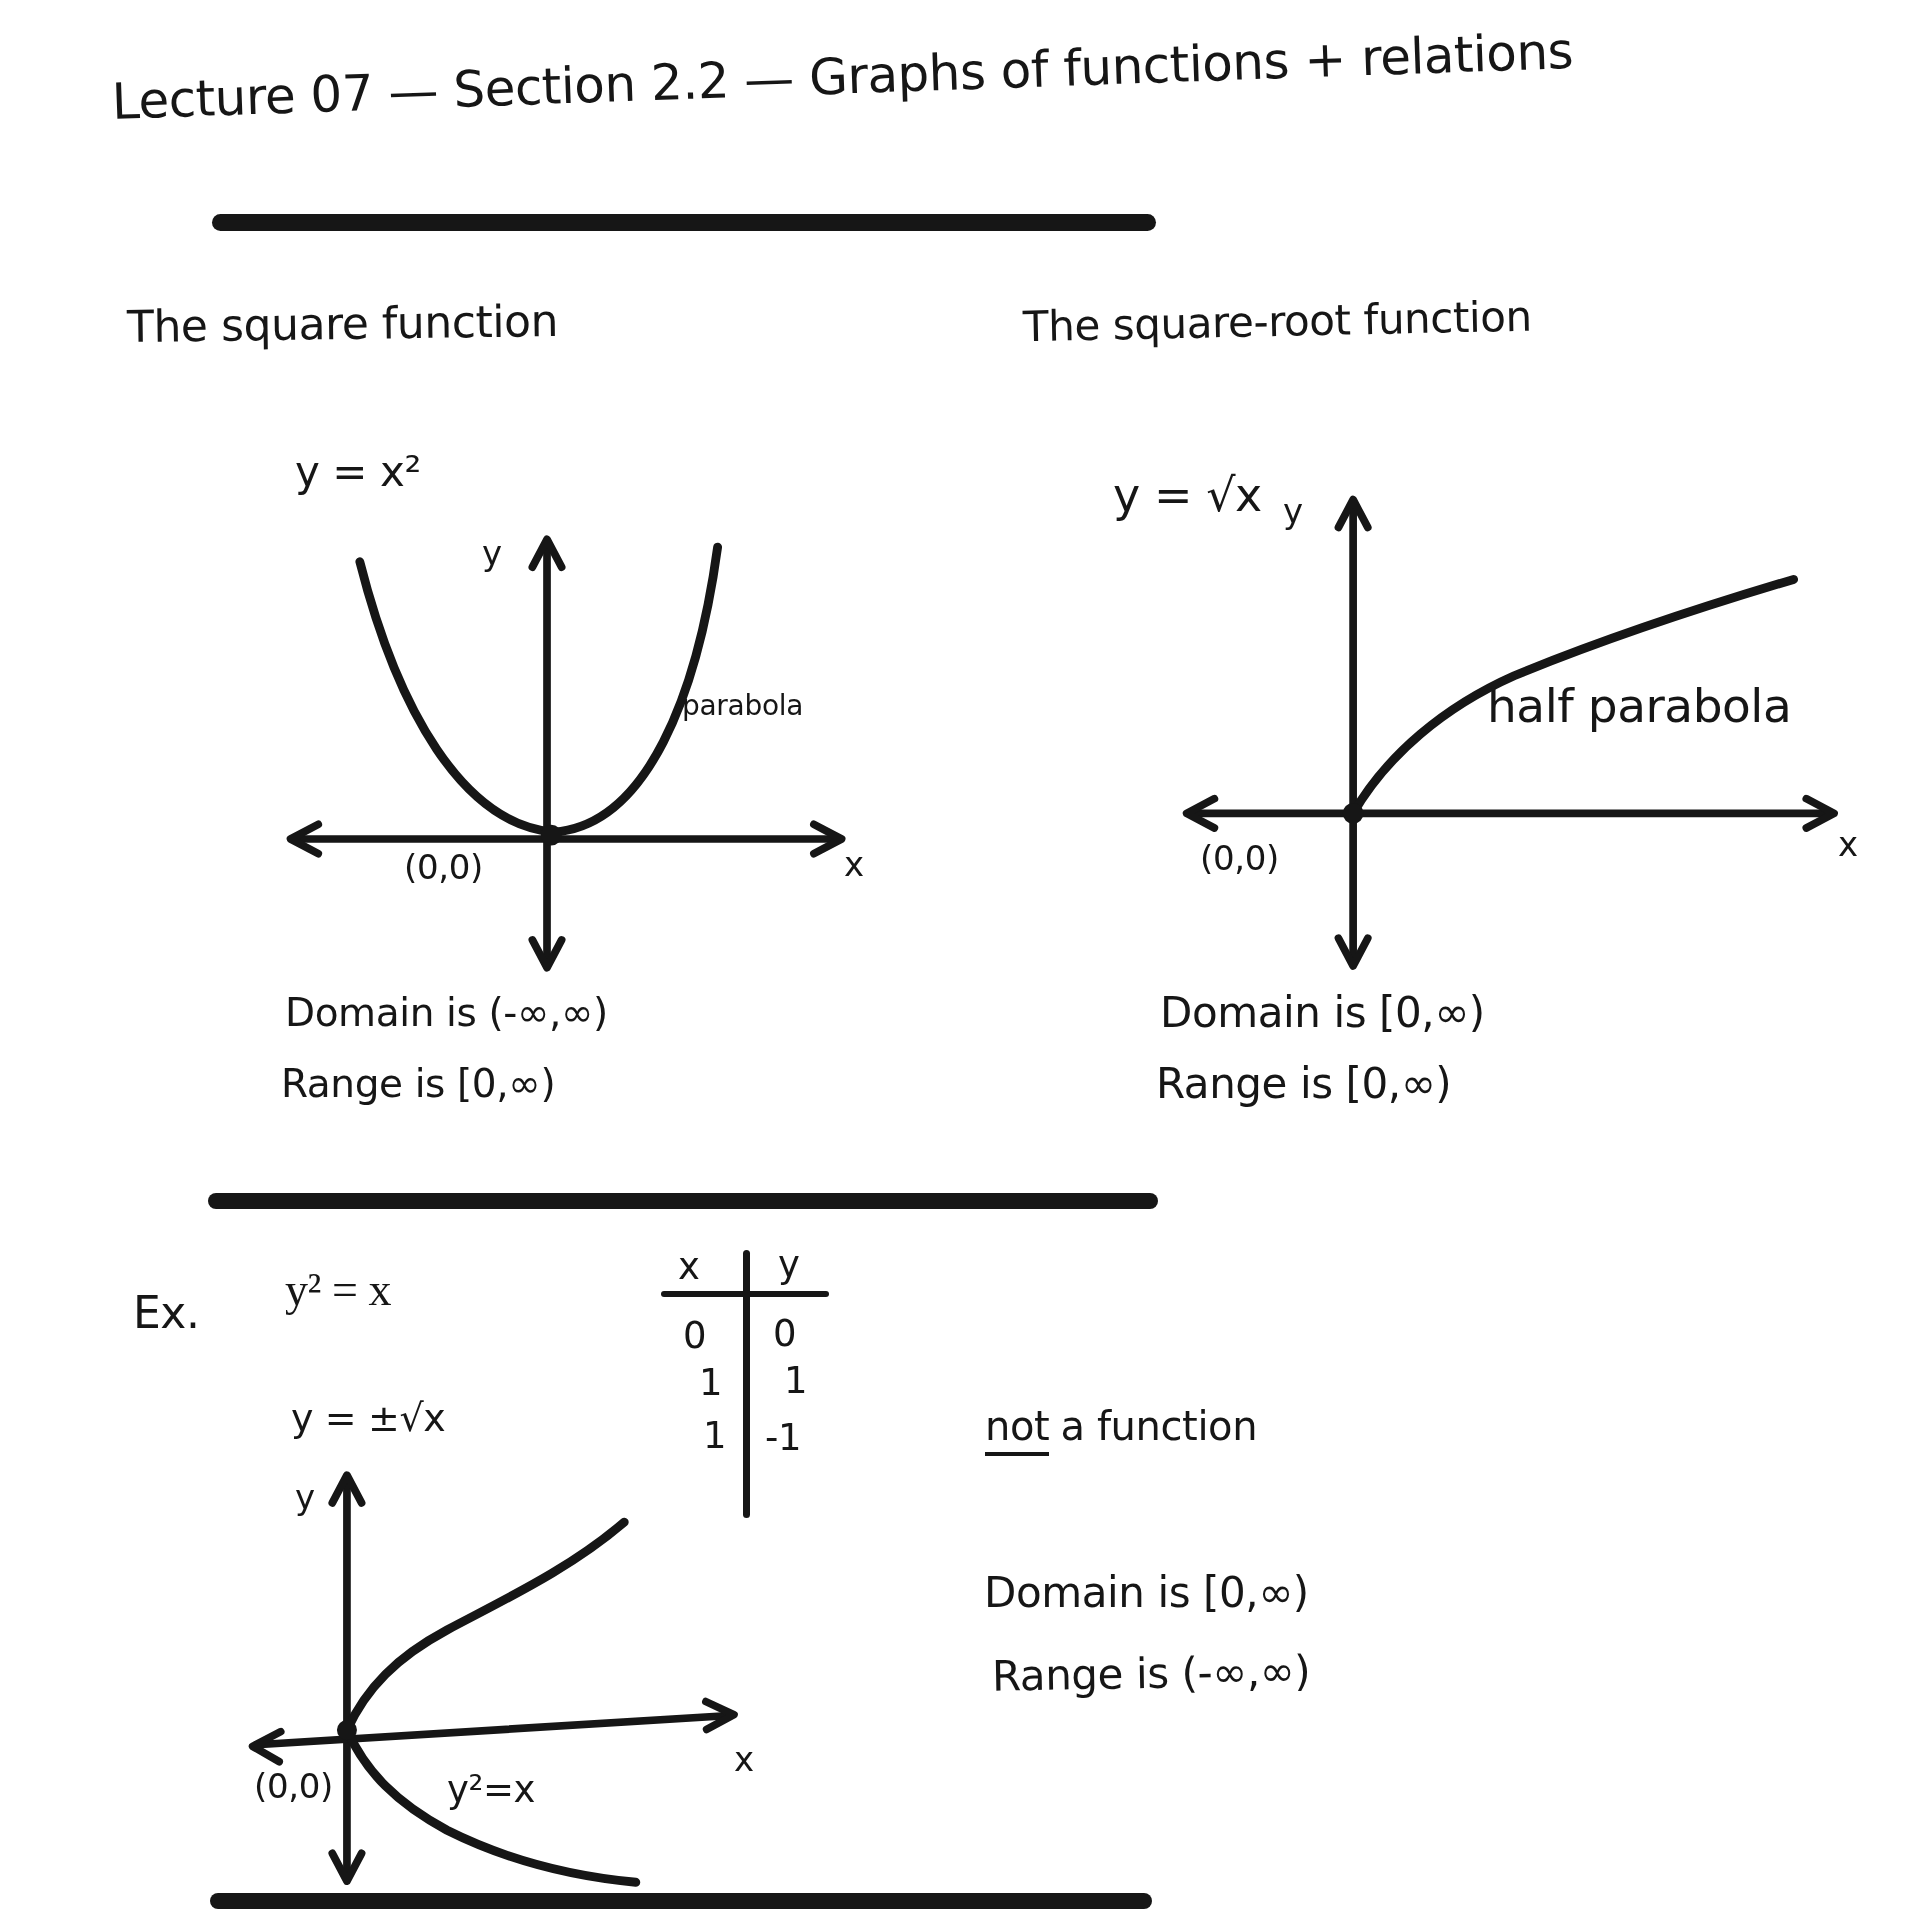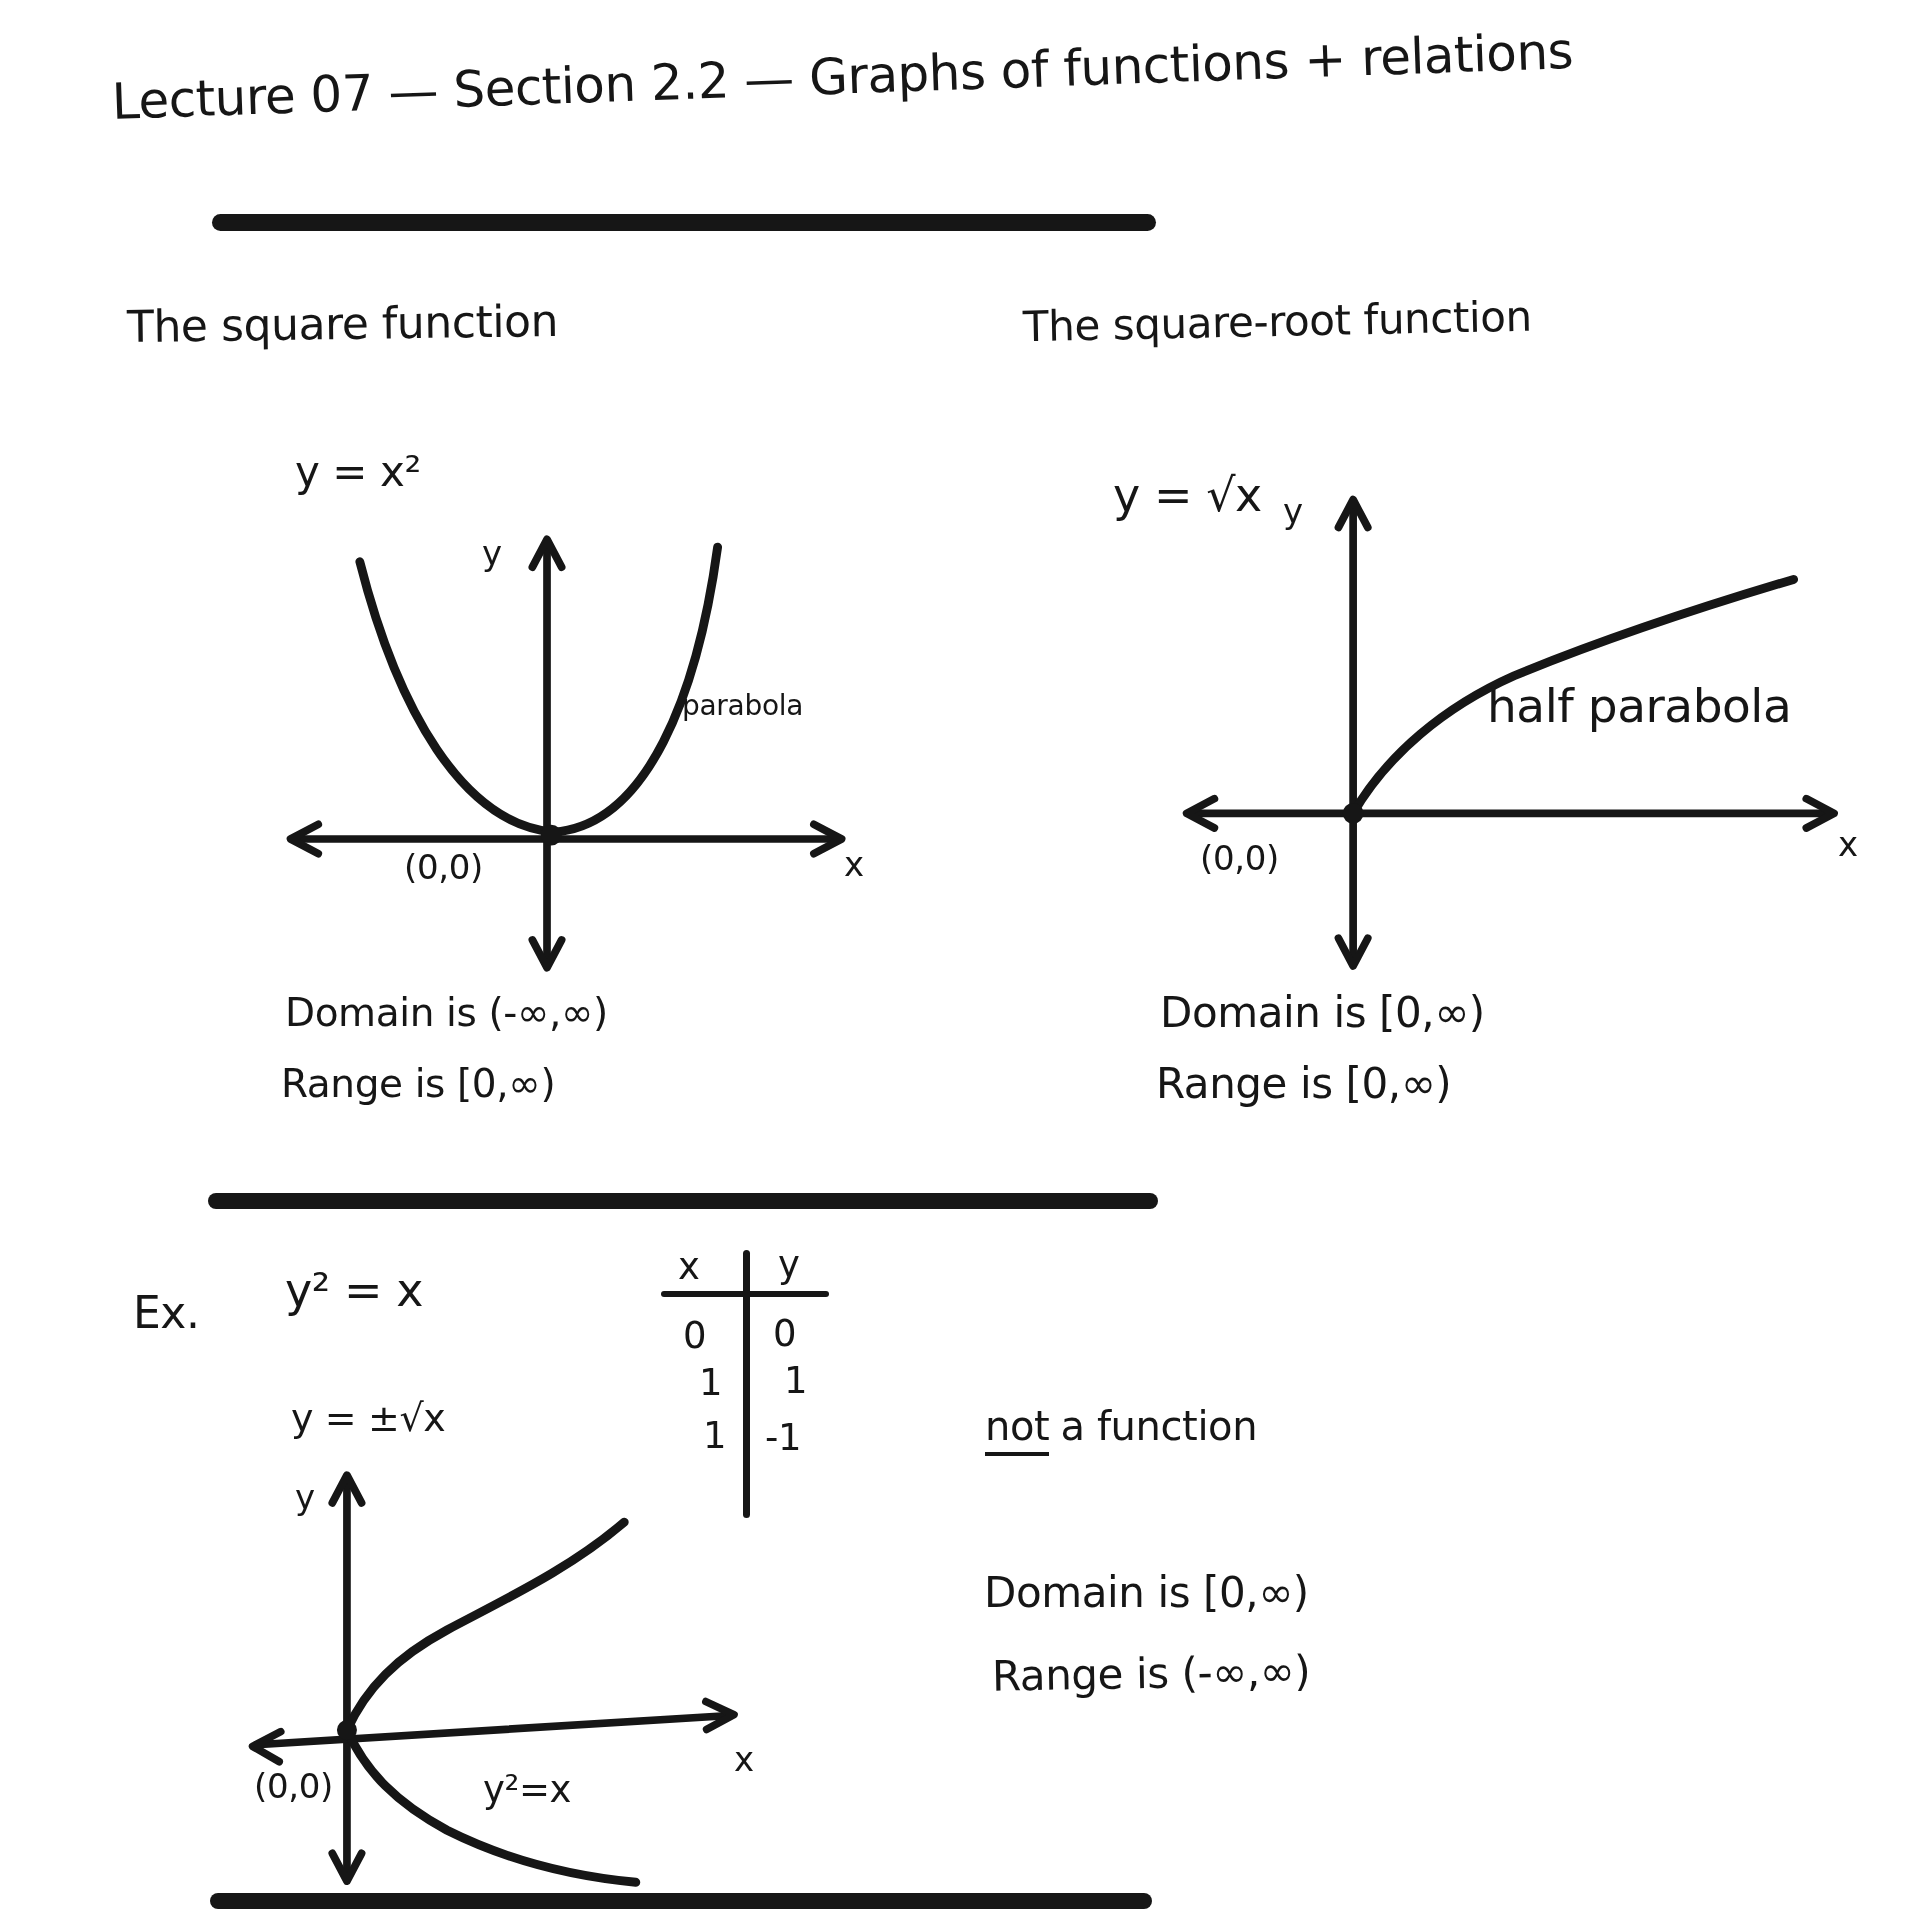--- a/index.html
+++ b/index.html
@@ -84,21 +84,21 @@
   <div class="hw" style="left:1838px;top:826px;font-size:34px;">x</div>
   <div class="hw" style="left:1200px;top:840px;font-size:34px;">(0,0)</div>
   <div class="hw" style="left:1487px;top:680px;font-size:47px;">half parabola</div>
 
   <div class="hw" style="left:1160px;top:990px;font-size:42px;">Domain is [0,∞)</div>
   <div class="hw" style="left:1156px;top:1061px;font-size:42px;">Range is [0,∞)</div>
 
   <div class="divider" style="left:208px;top:1193px;width:950px;height:16px;"></div>
 
   <div class="hw" style="left:133px;top:1289px;font-size:44px;">Ex.</div>
-  <div class="hw" style="left:285px;top:1265px;font-size:46px;">y² = x</div>
+  <div class="hw" style="left:285px;top:1265px;font-size:46px;font-family:Liberation Serif, serif;">y² = x</div>
   <div class="hw" style="left:291px;top:1398px;font-size:38px;">y = ±√x</div>
 
   <div class="hw" style="left:678px;top:1247px;font-size:37px;">x</div>
   <div class="hw" style="left:778px;top:1245px;font-size:37px;">y</div>
   <div class="tline" style="left:743px;top:1250px;width:7px;height:268px;"></div>
   <div class="tline" style="left:661px;top:1291px;width:168px;height:6.2px;"></div>
   <div class="hw" style="left:683px;top:1316px;font-size:37px;">0</div>
   <div class="hw" style="left:773px;top:1314px;font-size:37px;">0</div>
   <div class="hw" style="left:699px;top:1363px;font-size:37px;">1</div>
   <div class="hw" style="left:784px;top:1361px;font-size:37px;">1</div>
@@ -116,21 +116,21 @@
     <path class="axis" d="M 105 788 L 1335 712"></path>
     <path class="axis" d="M 168 754 L 95 792 L 164 832"></path>
     <path class="axis" d="M 1272 676 L 1345 710 L 1274 748"></path>
     <path class="curve" d="M 340 750 C 390 640, 470 560, 600 490 C 760 405, 920 330, 1060 210"></path>
     <path class="curve" d="M 340 750 C 390 860, 470 940, 600 1010 C 760 1090, 930 1130, 1090 1145"></path>
     <circle cx="340" cy="750" r="26"></circle>
   </svg>
   <div class="hw" style="left:295px;top:1479px;font-size:34px;">y</div>
   <div class="hw" style="left:734px;top:1741px;font-size:34px;">x</div>
   <div class="hw" style="left:254px;top:1768px;font-size:34px;">(0,0)</div>
-  <div class="hw" style="left:447px;top:1770px;font-size:37px;margin-left:36px;">y²=x</div>
+  <div class="hw" style="left:447px;top:1770px;font-size:37px;">y²=x</div>
 
   <div class="hw" style="left:984px;top:1570px;font-size:42px;">Domain is [0,∞)</div>
   <div class="hw" style="left:992px;top:1651px;font-size:42px;transform:rotate(-1deg);">Range is (-∞,∞)</div>
 
   <div class="divider" style="left:210px;top:1893px;width:942px;height:16px;"></div>
 
 </div>
 
 
 </body></html>

